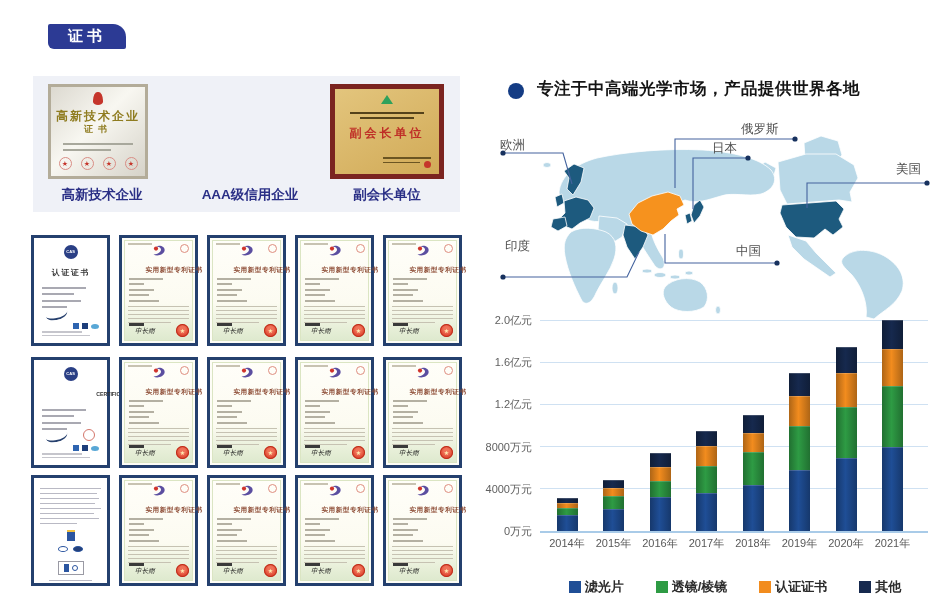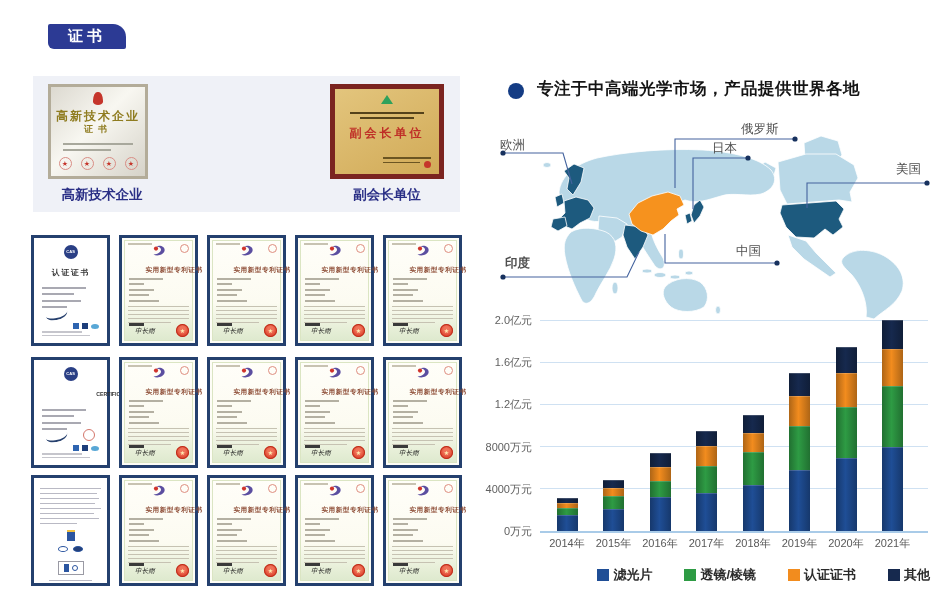--- a/index.html
+++ b/index.html
@@ -124,21 +124,21 @@
   #map svg { position:absolute; inset:0; }
   .maplabel { position:absolute; font-size:12.5px; color:#4f4f4f; }
 
   
   .gridline { position:absolute; height:1px; background:#cfe1f2; }
   .gridline.zero { height:2px; background:#a9cbe8; }
   .ytick { position:absolute; width:88px; text-align:right; font-size:11px; color:#606060; }
   .xtick { position:absolute; width:60px; text-align:center; font-size:11px; color:#585858; }
   .bar { position:absolute; display:flex; flex-direction:column-reverse; }
   .seg { width:100%; box-shadow:inset 0 1px 0 rgba(255,255,255,.18); }
-  #legend { position:absolute; left:540px; top:566px; width:390px; display:flex; justify-content:flex-end; gap:32px; }
+  #legend { position:absolute; left:540px; top:578px; width:390px; display:flex; justify-content:center; gap:32px; }
   .lg-item { display:flex; align-items:center; gap:4px; }
   .lg-swatch { width:12px; height:12px; }
   .lg-label { font-size:13px; color:#2b2b2b; font-weight:bold; }
 </style>
 </head>
 <body>
 
 <div id="page">
 
   <div class="badge" id="badge-cert">证书</div>
@@ -170,20 +170,21 @@
         </div>
       <div class="vp-title">副会长单位</div>
       <div class="vp-foot">
           <i style="width:100%"></i>
           <i style="width:78%"></i>
         </div>
       <span class="vp-seal"></span>
     </div>
 
     <div class="bclabel" id="bl1">高新技术企业</div>
+    <div class="bclabel" id="bl2">AAA级信用企业</div>
     <div class="bclabel" id="bl3">副会长单位</div>
   </div>
 
   <div id="cert-grid">
       <div class="cell cas" style="left: 31px; top: 235px;">
     <div class="cas-logo">
           <span class="sc">CAS</span>
         </div>
     <div class="cas-title"><span class="sc">认证证书</span></div>
     <div class="c-lines">
@@ -614,21 +615,21 @@
         <circle cx="452" cy="73" r="2.6"></circle>
           <circle cx="302" cy="153" r="2.6"></circle>
           <circle cx="28" cy="167" r="2.6"></circle>
       </g>
     </svg>
   <div class="maplabel" style="left: 25px; top: 27px;">欧洲</div>
       <div class="maplabel" style="left: 266px; top: 11px;">俄罗斯</div>
       <div class="maplabel" style="left: 237px; top: 30px;">日本</div>
       <div class="maplabel" style="left: 421px; top: 51px;">美国</div>
       <div class="maplabel" style="left: 261px; top: 133px;">中国</div>
-      <div class="maplabel" style="left: 30px; top: 145px; font-weight: bold;">印度</div>
+      <div class="maplabel" style="left: 30px; top: 128px;">印度</div>
     </div>
 
   <div id="chart">
       <div class="gridline zero" style="left: 540px; width: 388px; top: 530.5px;"></div>
       <div class="ytick" style="left: 444px; top: 524px;">0万元</div>
       <div class="gridline" style="left: 540px; width: 388px; top: 488.3px;"></div>
       <div class="ytick" style="left: 444px; top: 481.8px;">4000万元</div>
       <div class="gridline" style="left: 540px; width: 388px; top: 446.1px;"></div>
       <div class="ytick" style="left: 444px; top: 439.6px;">8000万元</div>
       <div class="gridline" style="left: 540px; width: 388px; top: 403.9px;"></div>

